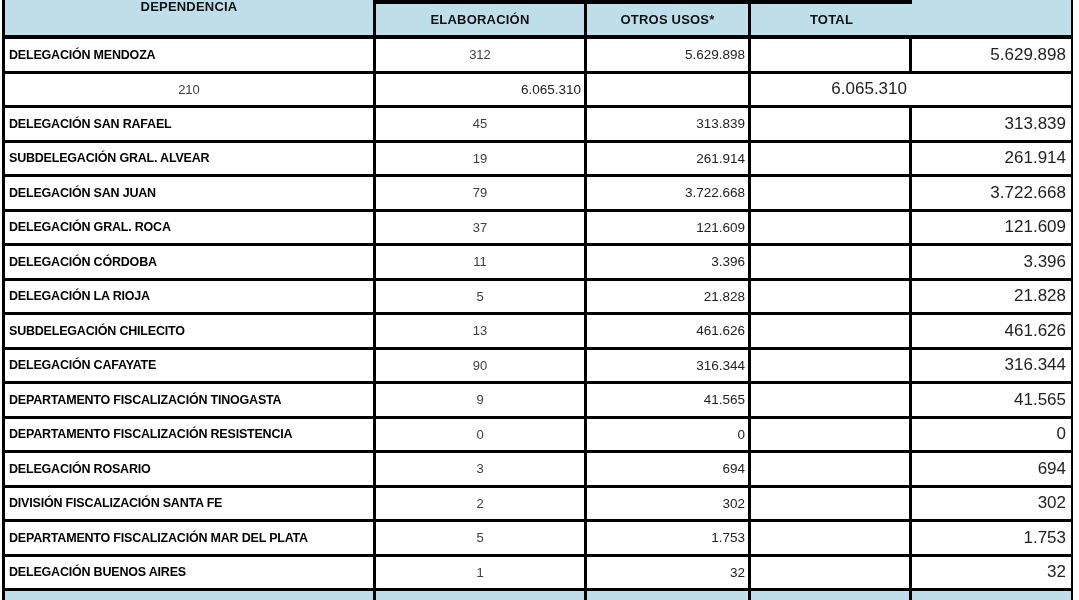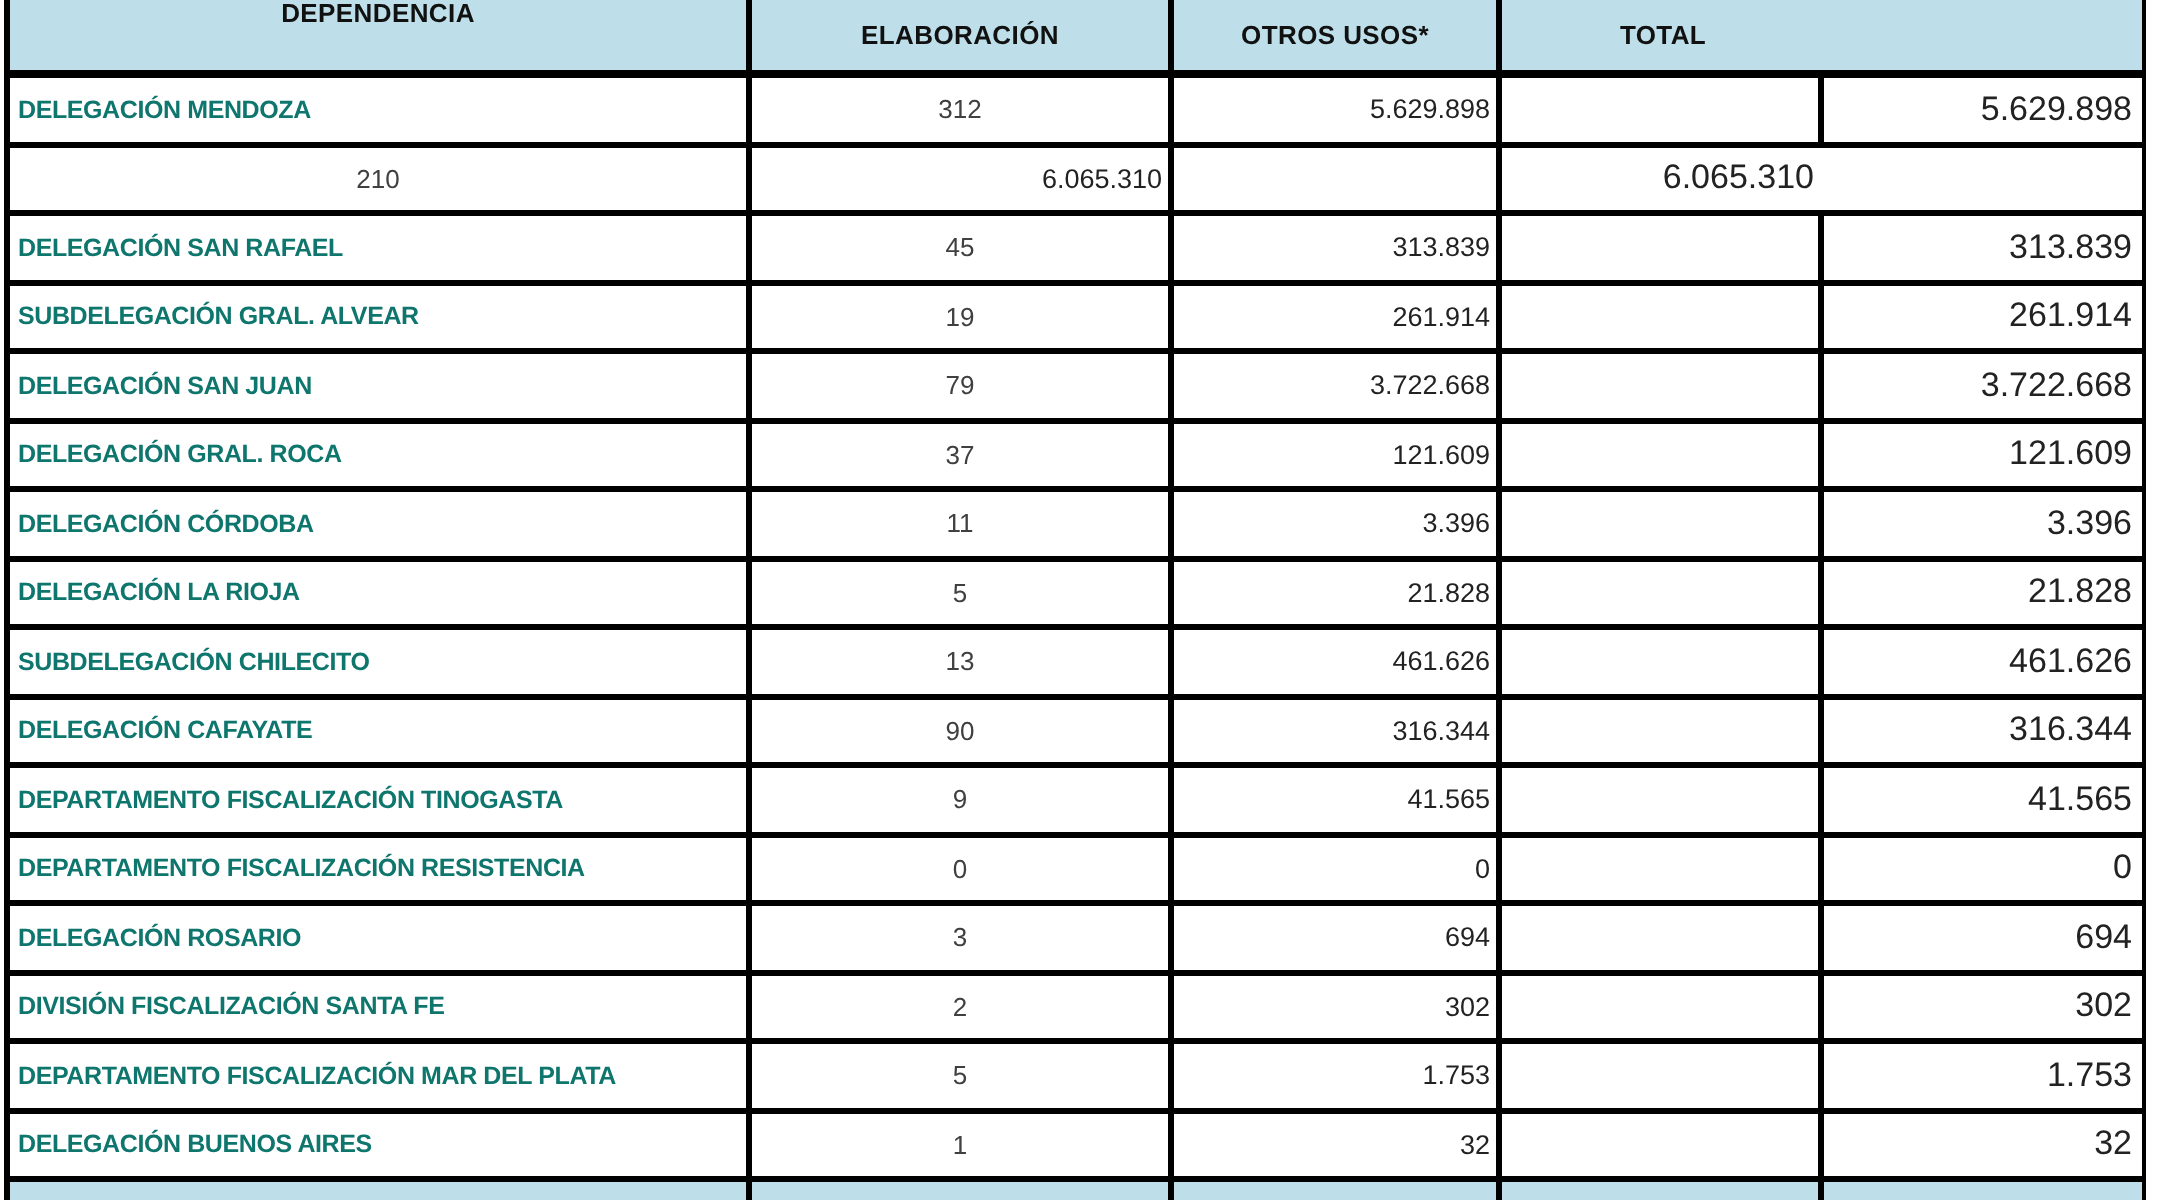--- a/index.html
+++ b/index.html
@@ -35,33 +35,33 @@
   .hd-label {
     display: flex; align-items: center; justify-content: center;
     font-weight: bold; font-size: 13px; color: #111;
     letter-spacing: 0.2px; text-align: center;
   }
   .hd-dependencia { height: 35px; align-items: flex-start; padding-top: 0; line-height: 13px; }
   .hd-bodegas {
     height: 35px; flex-direction: column; justify-content: flex-start;
     line-height: 15px; margin-top: -9px;
   }
-  .hd-sub { display: flex; flex-direction: row; height: 35px; }
+  .hd-sub { display: flex; flex-direction: column; height: 35px; }
   .hd-cutstrip { height: 4px; background: #bedfe9; border-bottom: 4px solid #000; }
   .hd-sub .hd-label { flex: 1; }
 
   
   .row {
     height: 34.5px;
     border-bottom: 3px solid #000;
     background: #fff;
   }
   .row .cell { display: flex; align-items: center; }
   .c-dep  { justify-content: flex-start; padding-left: 4px;
-            font-weight: bold; font-size: 12.5px; color: #0f766e; letter-spacing: -0.2px; }
+            font-weight: bold; font-size: 12.5px; color: #000000; letter-spacing: -0.2px; }
   .c-bod  { justify-content: center; font-size: 13px; color: #404040; }
   .c-elab { justify-content: flex-end; padding-right: 3px; font-size: 13.5px; color: #222; }
   .c-otros{ }
   .c-tot  { justify-content: flex-end; padding-right: 5px; font-size: 17px; color: #222; }
 
   
   .tfoot-cut { height: 12px; background: #bedfe9; }
   .tfoot-cut .cell { height: 100%; background: #bedfe9; }
 </style>
 </head>

